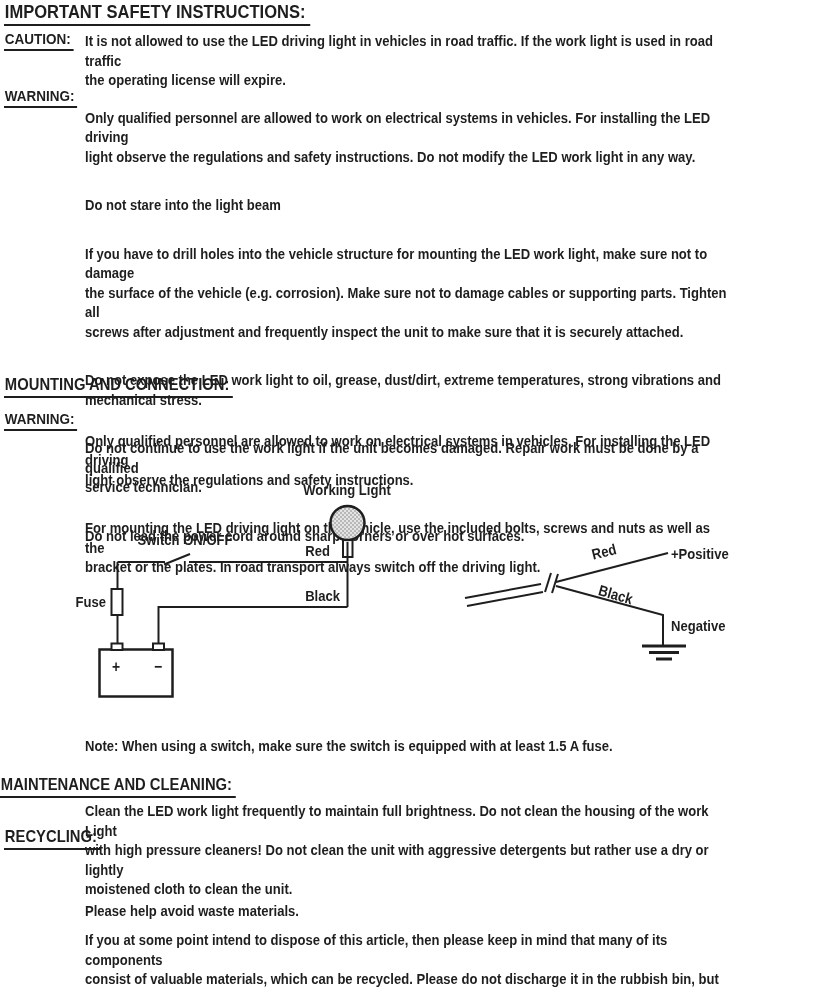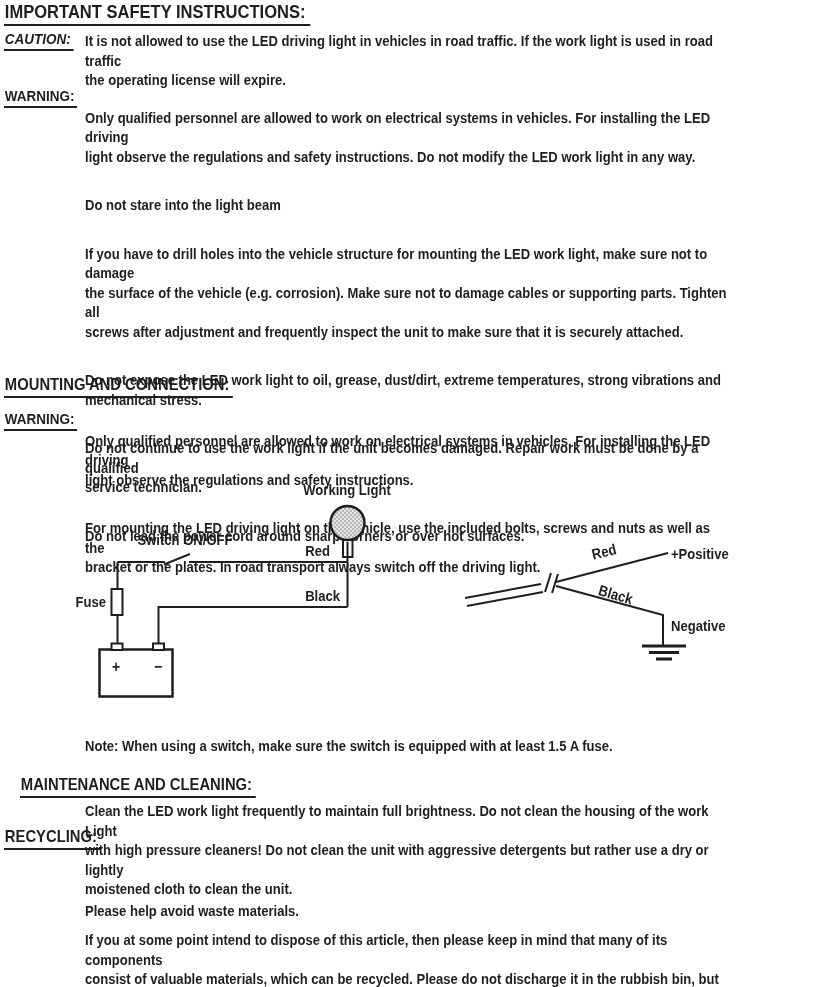--- a/index.html
+++ b/index.html
@@ -27,21 +27,21 @@
 </style>
 </head>
 <body>
 
 <div class="page">
 
   <div class="abs" style="left:4px;top:2px;">
     <span class="cx h1i">IMPORTANT SAFETY INSTRUCTIONS:</span>
   </div>
 
-  <div class="abs" style="left:4px;top:30px;font-style:italic;">
+  <div class="abs" style="left:4px;top:30px;">
     <span class="cx side-label">CAUTION:</span>
   </div>
   <div class="abs body-text cx" style="left:85px;top:31px;width:745px;">It is not allowed to use the LED driving light in vehicles in road traffic. If the work light is used in road traffic
 the operating license will expire.</div>
 
   <div class="abs" style="left:4px;top:87px;">
     <span class="cx side-label">WARNING:</span>
   </div>
   <div class="abs body-text paras cx" style="left:85px;top:88px;width:745px;">
     <p>Only qualified personnel are allowed to work on electrical systems in vehicles. For installing the LED driving
@@ -129,21 +129,21 @@
     <span class="dlabel cx o-c" style="left:108px;top:183px;width:16px;text-align:center;font-size:16px;">+</span>
     <span class="dlabel cx o-c" style="left:150px;top:183px;width:16px;text-align:center;font-size:16px;">−</span>
     <span class="dlabel" style="left:592px;top:71px;transform:rotate(-14deg) scaleX(0.87);transform-origin:0 50%;">Red</span>
     <span class="dlabel" style="left:599px;top:106px;transform:rotate(16deg) scaleX(0.87);transform-origin:0 50%;">Black</span>
     <span class="dlabel cx" style="left:671px;top:70px;">+Positive</span>
     <span class="dlabel cx" style="left:671px;top:142px;">Negative</span>
   </div>
 
   <div class="abs body-text cx" style="left:85px;top:736px;width:745px;">Note: When using a switch, make sure the switch is equipped with at least 1.5 A fuse.</div>
 
-  <div class="abs" style="left:20px;top:776px;">
+  <div class="abs" style="left:0;top:776px;">
     <span class="cx h2i">MAINTENANCE AND CLEANING:</span>
   </div>
   <div class="abs body-text cx" style="left:85px;top:801px;width:745px;">Clean the LED work light frequently to maintain full brightness. Do not clean the housing of the work Light
 with high pressure cleaners! Do not clean the unit with aggressive detergents but rather use a dry or lightly
 moistened cloth to clean the unit.</div>
 
   <div class="abs" style="left:4px;top:828px;">
     <span class="cx h2i">RECYCLING:</span>
   </div>
   <div class="abs body-text cx" style="left:85px;top:901px;width:745px;">Please help avoid waste materials.</div>

